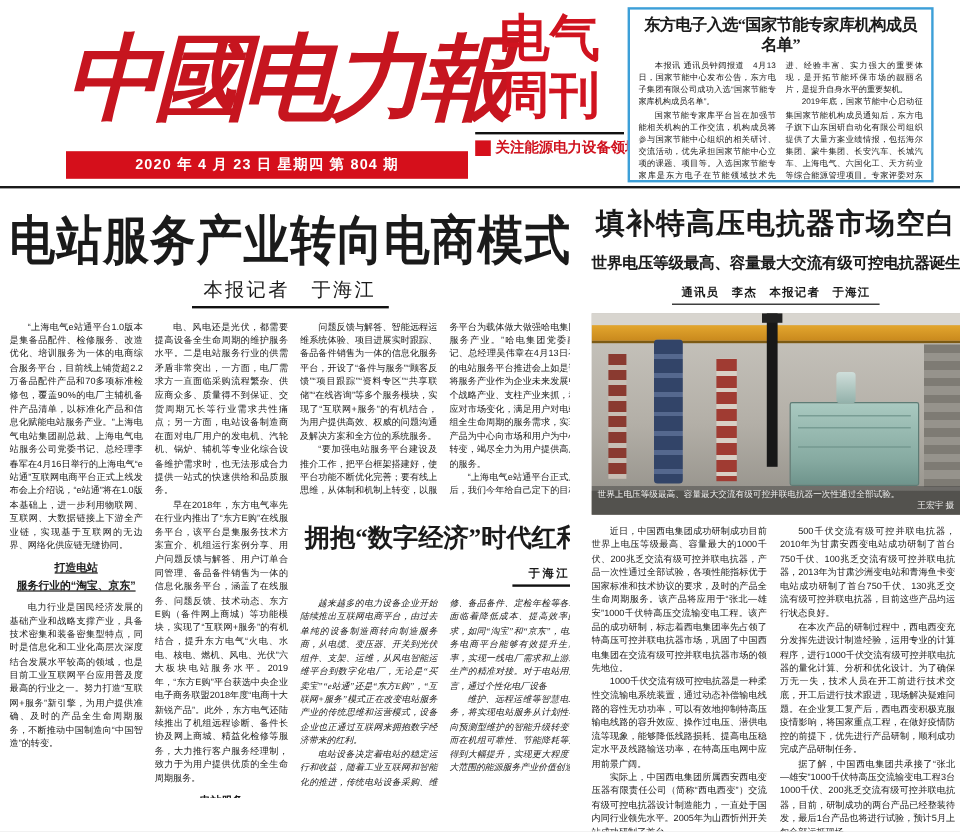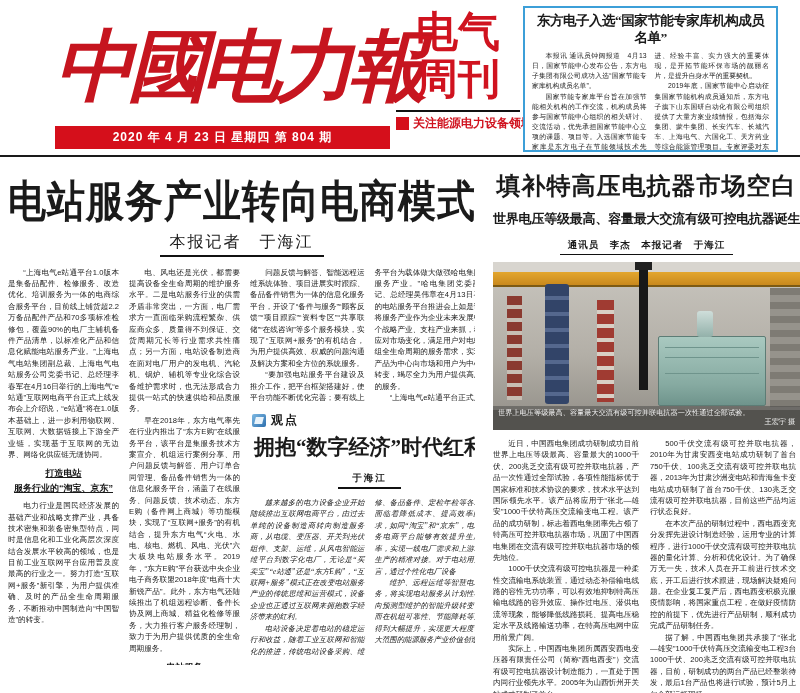--- a/index.html
+++ b/index.html
@@ -85,21 +85,21 @@
   }
   .vp-icon:before {
     content:""; position:absolute; left:3px; top:3px; width:8px; height:7px;
     background:#e8f3fb; transform:skewX(-14deg);
   }
   .vp-label { font-size:12px; font-weight:bold; letter-spacing:2px; }
   .vp-headline {
     font-family:"Liberation Serif", serif; font-weight:bold; font-size:21px;
     text-align:center; letter-spacing:0px; margin-top:4px; white-space:nowrap;
   }
-  .vp-byline { text-align:center; margin-top:6px; }
+  .vp-byline { text-align:right; margin-top:6px; }
   .vp-byline span {
     display:inline-block; font-size:9.5px; font-weight:bold;
     border-bottom:2px solid #111; padding:0 14px 2px 14px; letter-spacing:2px;
   }
   .vcols {
     column-count:2; column-gap:10px; font-size:7.4px; line-height:1.55;
     text-align:justify; font-style:italic; margin-top:8px; height:168px; overflow:hidden;
     font-family:"Liberation Serif", serif;
   }
   
@@ -202,24 +202,20 @@
 
         </div>
         <div class="right-half">
           <div class="twocol-top">
             <p>问题反馈与解答、智能远程运维系统体验、项目进展实时跟踪、备品备件销售为一体的信息化服务平台，开设了“备件与服务”“顾客反馈”“项目跟踪”“资料专区”“共享联储”“在线咨询”等多个服务模块，实现了“互联网+服务”的有机结合，为用户提供高效、权威的问题沟通及解决方案和全方位的系统服务。</p>
             <p>“要加强电站服务平台建设及推介工作，把平台框架搭建好，使平台功能不断优化完善；要有线上思维，从体制和机制上转变，以服务平台为载体做大做强哈电集团的服务产业。”哈电集团党委副书记、总经理吴伟章在4月13日召开的电站服务平台推进会上如是说，将服务产业作为企业未来发展中一个战略产业、支柱产业来抓，积极应对市场变化，满足用户对电站机组全生命周期的服务需求，实现以产品为中心向市场和用户为中心的转变，竭尽全力为用户提供高质量的服务。</p>
             <p>“上海电气e站通平台正式上线后，我们今年给自己定下的目标是1亿元。”李会军说，争取在两年左右的时间超过3亿元，上海电气还准备把这种互联网经济向所有的海外用户开放，这块市场还有很大的潜力。</p>
           </div>
 
           <div class="viewpoint">
-            <div class="vp-label-row">
-              <div class="vp-icon"></div>
-              <div class="vp-label">观点</div>
-            </div>
             <div class="vp-headline">拥抱“数字经济”时代红利</div>
             <div class="vp-byline"><span>于海江</span></div>
             <div class="vcols">
               <p>越来越多的电力设备企业开始陆续推出互联网电商平台，由过去单纯的设备制造商转向制造服务商，从电缆、变压器、开关到光伏组件、支架、运维，从风电智能运维平台到数字化电厂，无论是“买卖宝”“e站通”还是“东方E购”，“互联网+服务”模式正在改变电站服务产业的传统思维和运营模式，设备企业也正通过互联网来拥抱数字经济带来的红利。</p>
               <p>电站设备决定着电站的稳定运行和收益，随着工业互联网和智能化的推进，传统电站设备采购、维修、备品备件、定检年检等各环节面临着降低成本、提高效率的诉求，如同“淘宝”和“京东”，电站服务电商平台能够有效提升生产效率，实现一线电厂需求和上游工厂生产的精准对接。对于电站用户而言，通过个性化电厂设备</p>
               <p>维护、远程运维等智慧电站服务，将实现电站服务从计划性检修向预测型维护的智能升级转变，从而在机组可靠性、节能降耗等方面得到大幅提升，实现更大程度、更大范围的能源服务产业价值创造。</p>
 
             </div>
           </div>
         </div>
@@ -244,21 +240,21 @@
         <div class="ph-rightwall"></div>
         <div class="ph-floor"></div>
         <div class="ph-caption">
           <span>世界上电压等级最高、容量最大交流有级可控并联电抗器一次性通过全部试验。</span>
           <span class="ph-credit">王宏宇 摄</span>
         </div>
       </div>
 
       <div class="ra-body">
         <div class="ra-col">
-          <p>近日，中国西电集团成功研制成功目前世界上电压等级最高、容量最大的1000千伏、200兆乏交流有级可控并联电抗器，产品一次性通过全部试验，各项性能指标优于国家标准和技术协议的要求，技术水平达到国际领先水平。该产品将应用于“张北—雄安”1000千伏特高压交流输变电工程。该产品的成功研制，标志着西电集团率先占领了特高压可控并联电抗器市场，巩固了中国西电集团在交流有级可控并联电抗器市场的领先地位。</p>
+          <p>近日，中国西电集团成功研制成功目前世界上电压等级最高、容量最大的1000千伏、200兆乏交流有级可控并联电抗器，产品一次性通过全部试验，各项性能指标优于国家标准和技术协议的要求，及时的产品全生命周期服务。该产品将应用于“张北—雄安”1000千伏特高压交流输变电工程。该产品的成功研制，标志着西电集团率先占领了特高压可控并联电抗器市场，巩固了中国西电集团在交流有级可控并联电抗器市场的领先地位。</p>
           <p>1000千伏交流有级可控电抗器是一种柔性交流输电系统装置，通过动态补偿输电线路的容性无功功率，可以有效地抑制特高压输电线路的容升效应、操作过电压、潜供电流等现象，能够降低线路损耗、提高电压稳定水平及线路输送功率，在特高压电网中应用前景广阔。</p>
           <p>实际上，中国西电集团所属西安西电变压器有限责任公司（简称“西电西变”）交流有级可控电抗器设计制造能力，一直处于国内同行业领先水平。2005年为山西忻州开关站成功研制了首台</p>
 
         </div>
         <div class="ra-col">
           <p>500千伏交流有级可控并联电抗器，2010年为甘肃安西变电站成功研制了首台750千伏、100兆乏交流有级可控并联电抗器，2013年为甘肃沙洲变电站和青海鱼卡变电站成功研制了首台750千伏、130兆乏交流有级可控并联电抗器，目前这些产品均运行状态良好。</p>
           <p>在本次产品的研制过程中，西电西变充分发挥先进设计制造经验，运用专业的计算程序，进行1000千伏交流有级可控并联电抗器的量化计算、分析和优化设计。为了确保万无一失，技术人员在开工前进行技术交底，开工后进行技术跟进，现场解决疑难问题。在企业复工复产后，西电西变积极克服疫情影响，将国家重点工程，在做好疫情防控的前提下，优先进行产品研制，顺利成功完成产品研制任务。</p>
           <p>据了解，中国西电集团共承接了“张北—雄安”1000千伏特高压交流输变电工程3台1000千伏、200兆乏交流有级可控并联电抗器，目前，研制成功的两台产品已经整装待发，最后1台产品也将进行试验，预计5月上旬全部运抵现场。</p>
         </div>
       </div>

